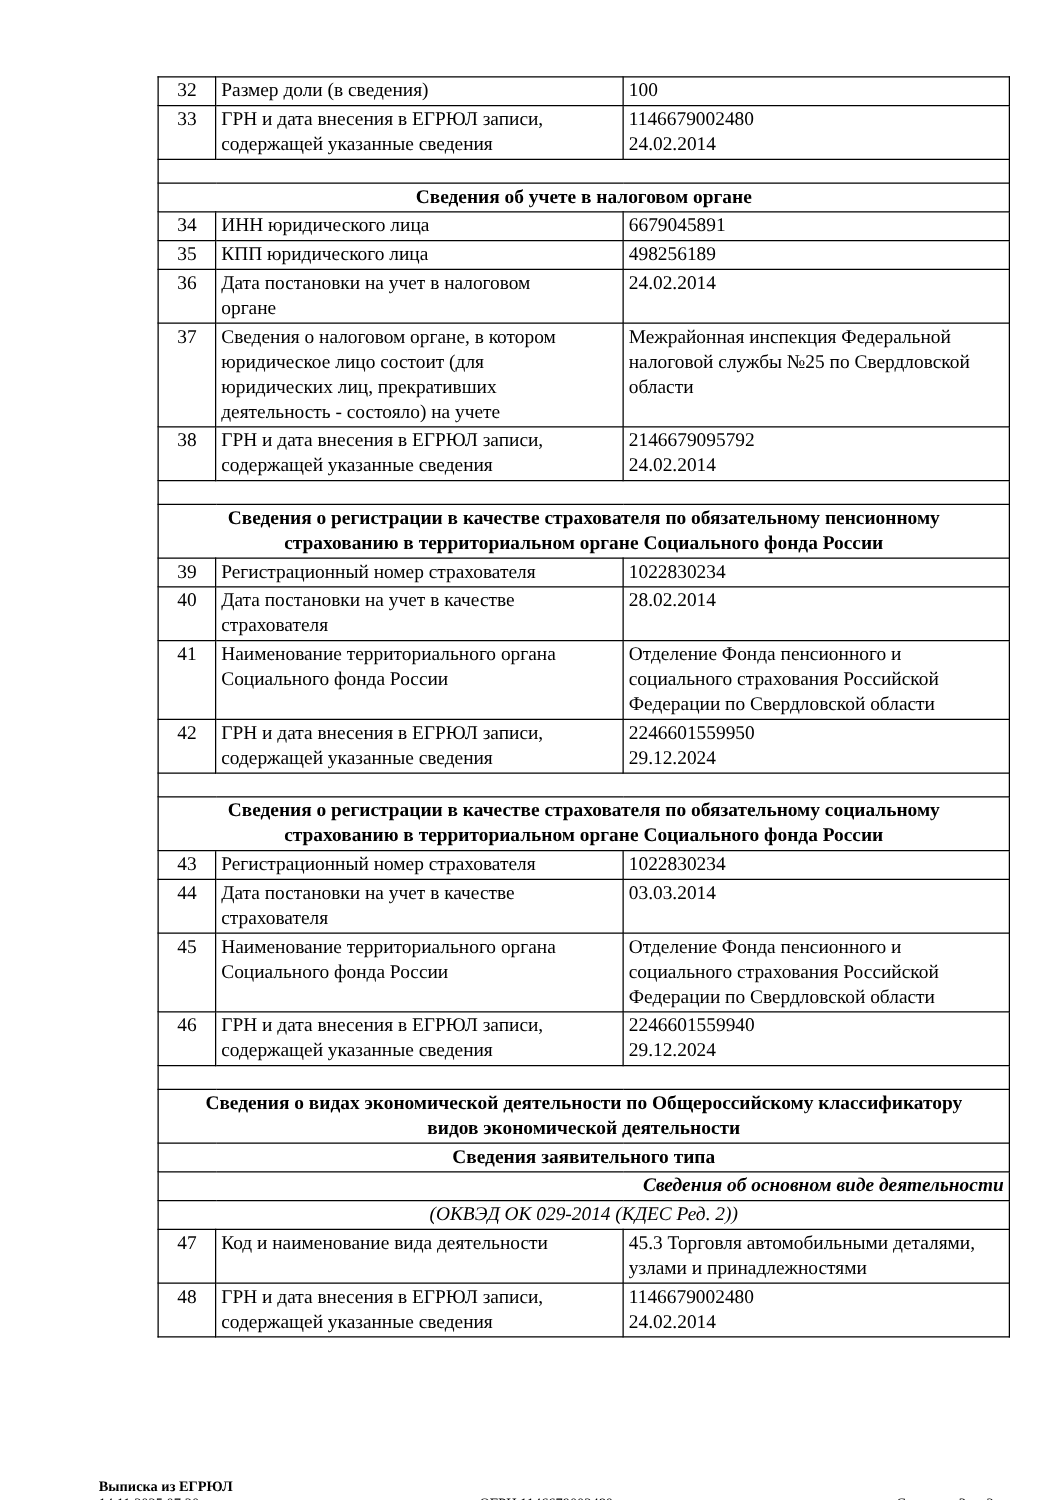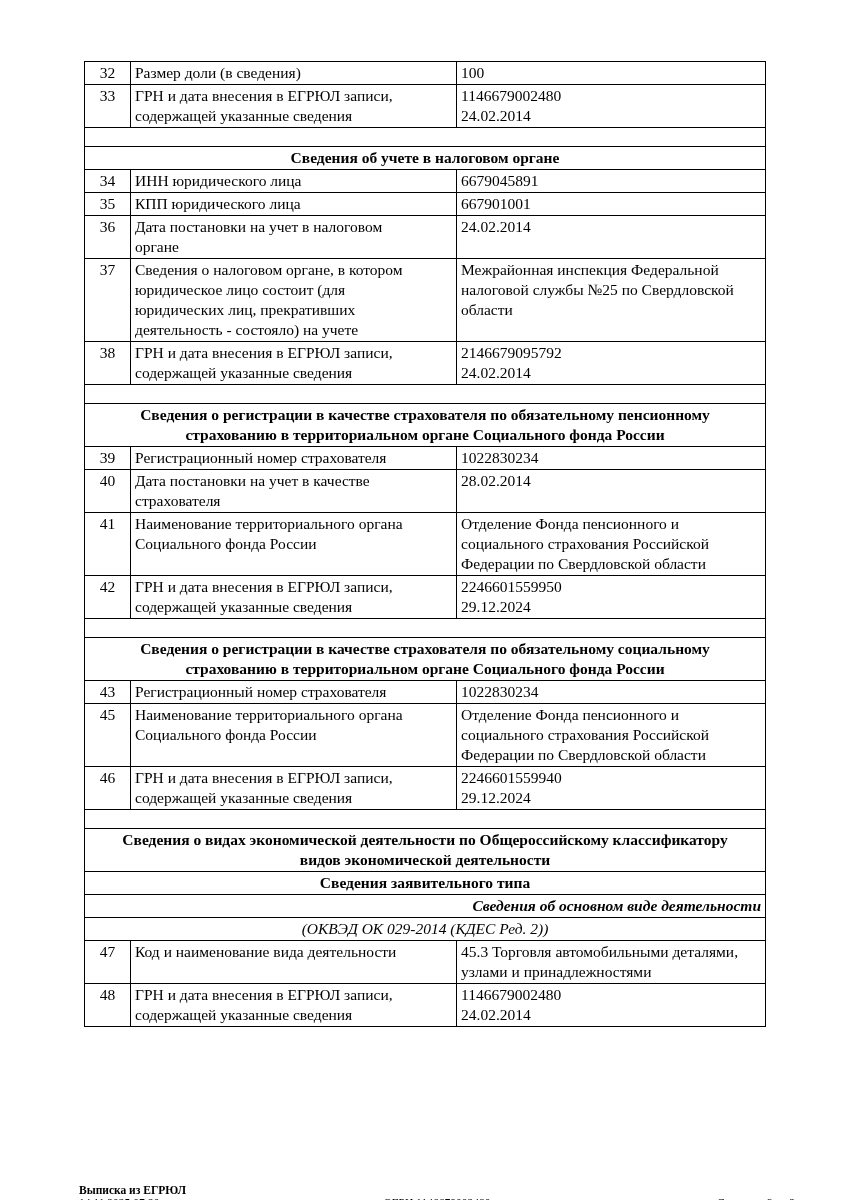--- a/index.html
+++ b/index.html
@@ -18,20 +18,21 @@
   .doc-table-wrap {
     position: absolute;
     left: 84px;
     top: 61px;
     width: 681px;
   }
   table.egrul {
     border-collapse: collapse;
     width: 681px;
     table-layout: fixed;
+    margin-left: 42px;
   }
   table.egrul td {
     border: 1px solid #000000;
     padding: 1px 4px;
     vertical-align: top;
     font-size: 15.5px;
     line-height: 20px;
     white-space: pre-line;
     word-wrap: break-word;
   }
@@ -117,21 +118,21 @@
         <td colspan="3" class="section-header-cell">Сведения об учете в налоговом органе</td>
       </tr>
       <tr>
         <td class="num-cell">34</td>
         <td>ИНН юридического лица</td>
         <td>6679045891</td>
       </tr>
       <tr>
         <td class="num-cell">35</td>
         <td>КПП юридического лица</td>
-        <td>667901001</td>
+        <td>498256189</td>
       </tr>
       <tr>
         <td class="num-cell">36</td>
         <td>Дата постановки на учет в налоговом
 органе</td>
         <td>24.02.2014</td>
       </tr>
       <tr>
         <td class="num-cell">37</td>
         <td>Сведения о налоговом органе, в котором
@@ -192,20 +193,26 @@
       <tr>
         <td colspan="3" class="section-header-cell">Сведения о регистрации в качестве страхователя по обязательному социальному
 страхованию в территориальном органе Социального фонда России</td>
       </tr>
       <tr>
         <td class="num-cell">43</td>
         <td>Регистрационный номер страхователя</td>
         <td>1022830234</td>
       </tr>
       <tr>
+        <td class="num-cell">44</td>
+        <td>Дата постановки на учет в качестве
+страхователя</td>
+        <td>03.03.2014</td>
+      </tr>
+      <tr>
         <td class="num-cell">45</td>
         <td>Наименование территориального органа
 Социального фонда России</td>
         <td>Отделение Фонда пенсионного и
 социального страхования Российской
 Федерации по Свердловской области</td>
       </tr>
       <tr>
         <td class="num-cell">46</td>
         <td>ГРН и дата внесения в ЕГРЮЛ записи,

